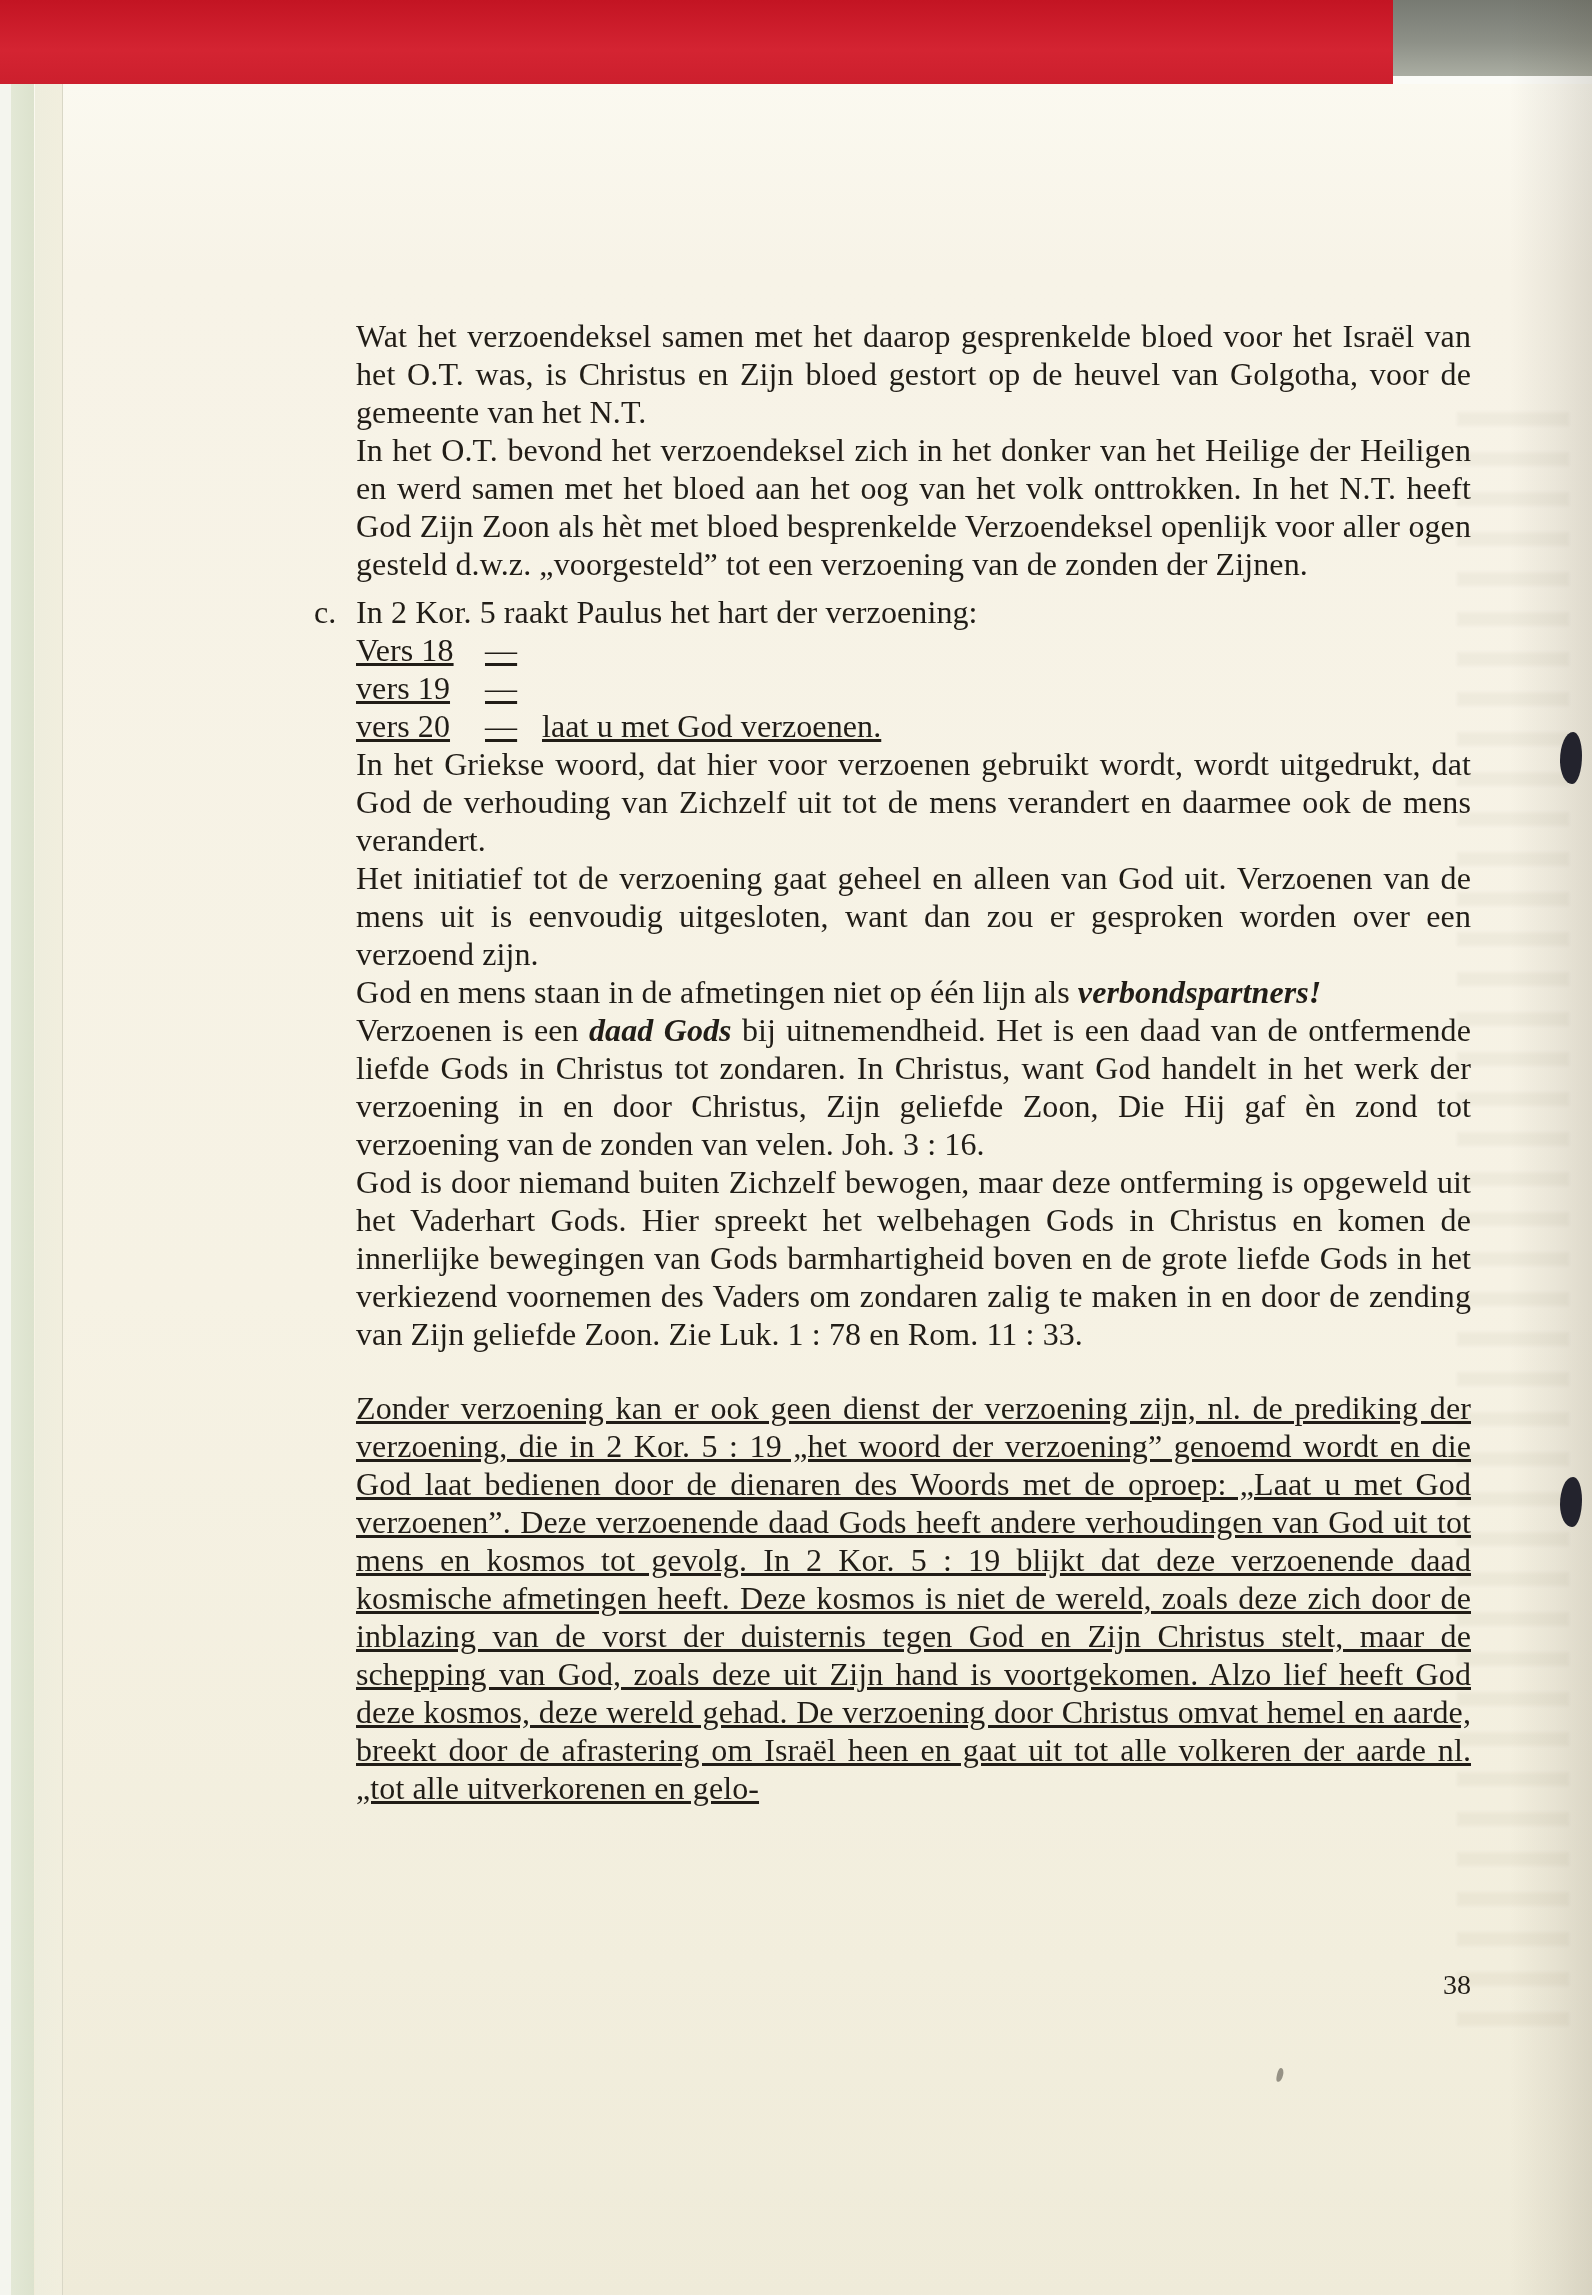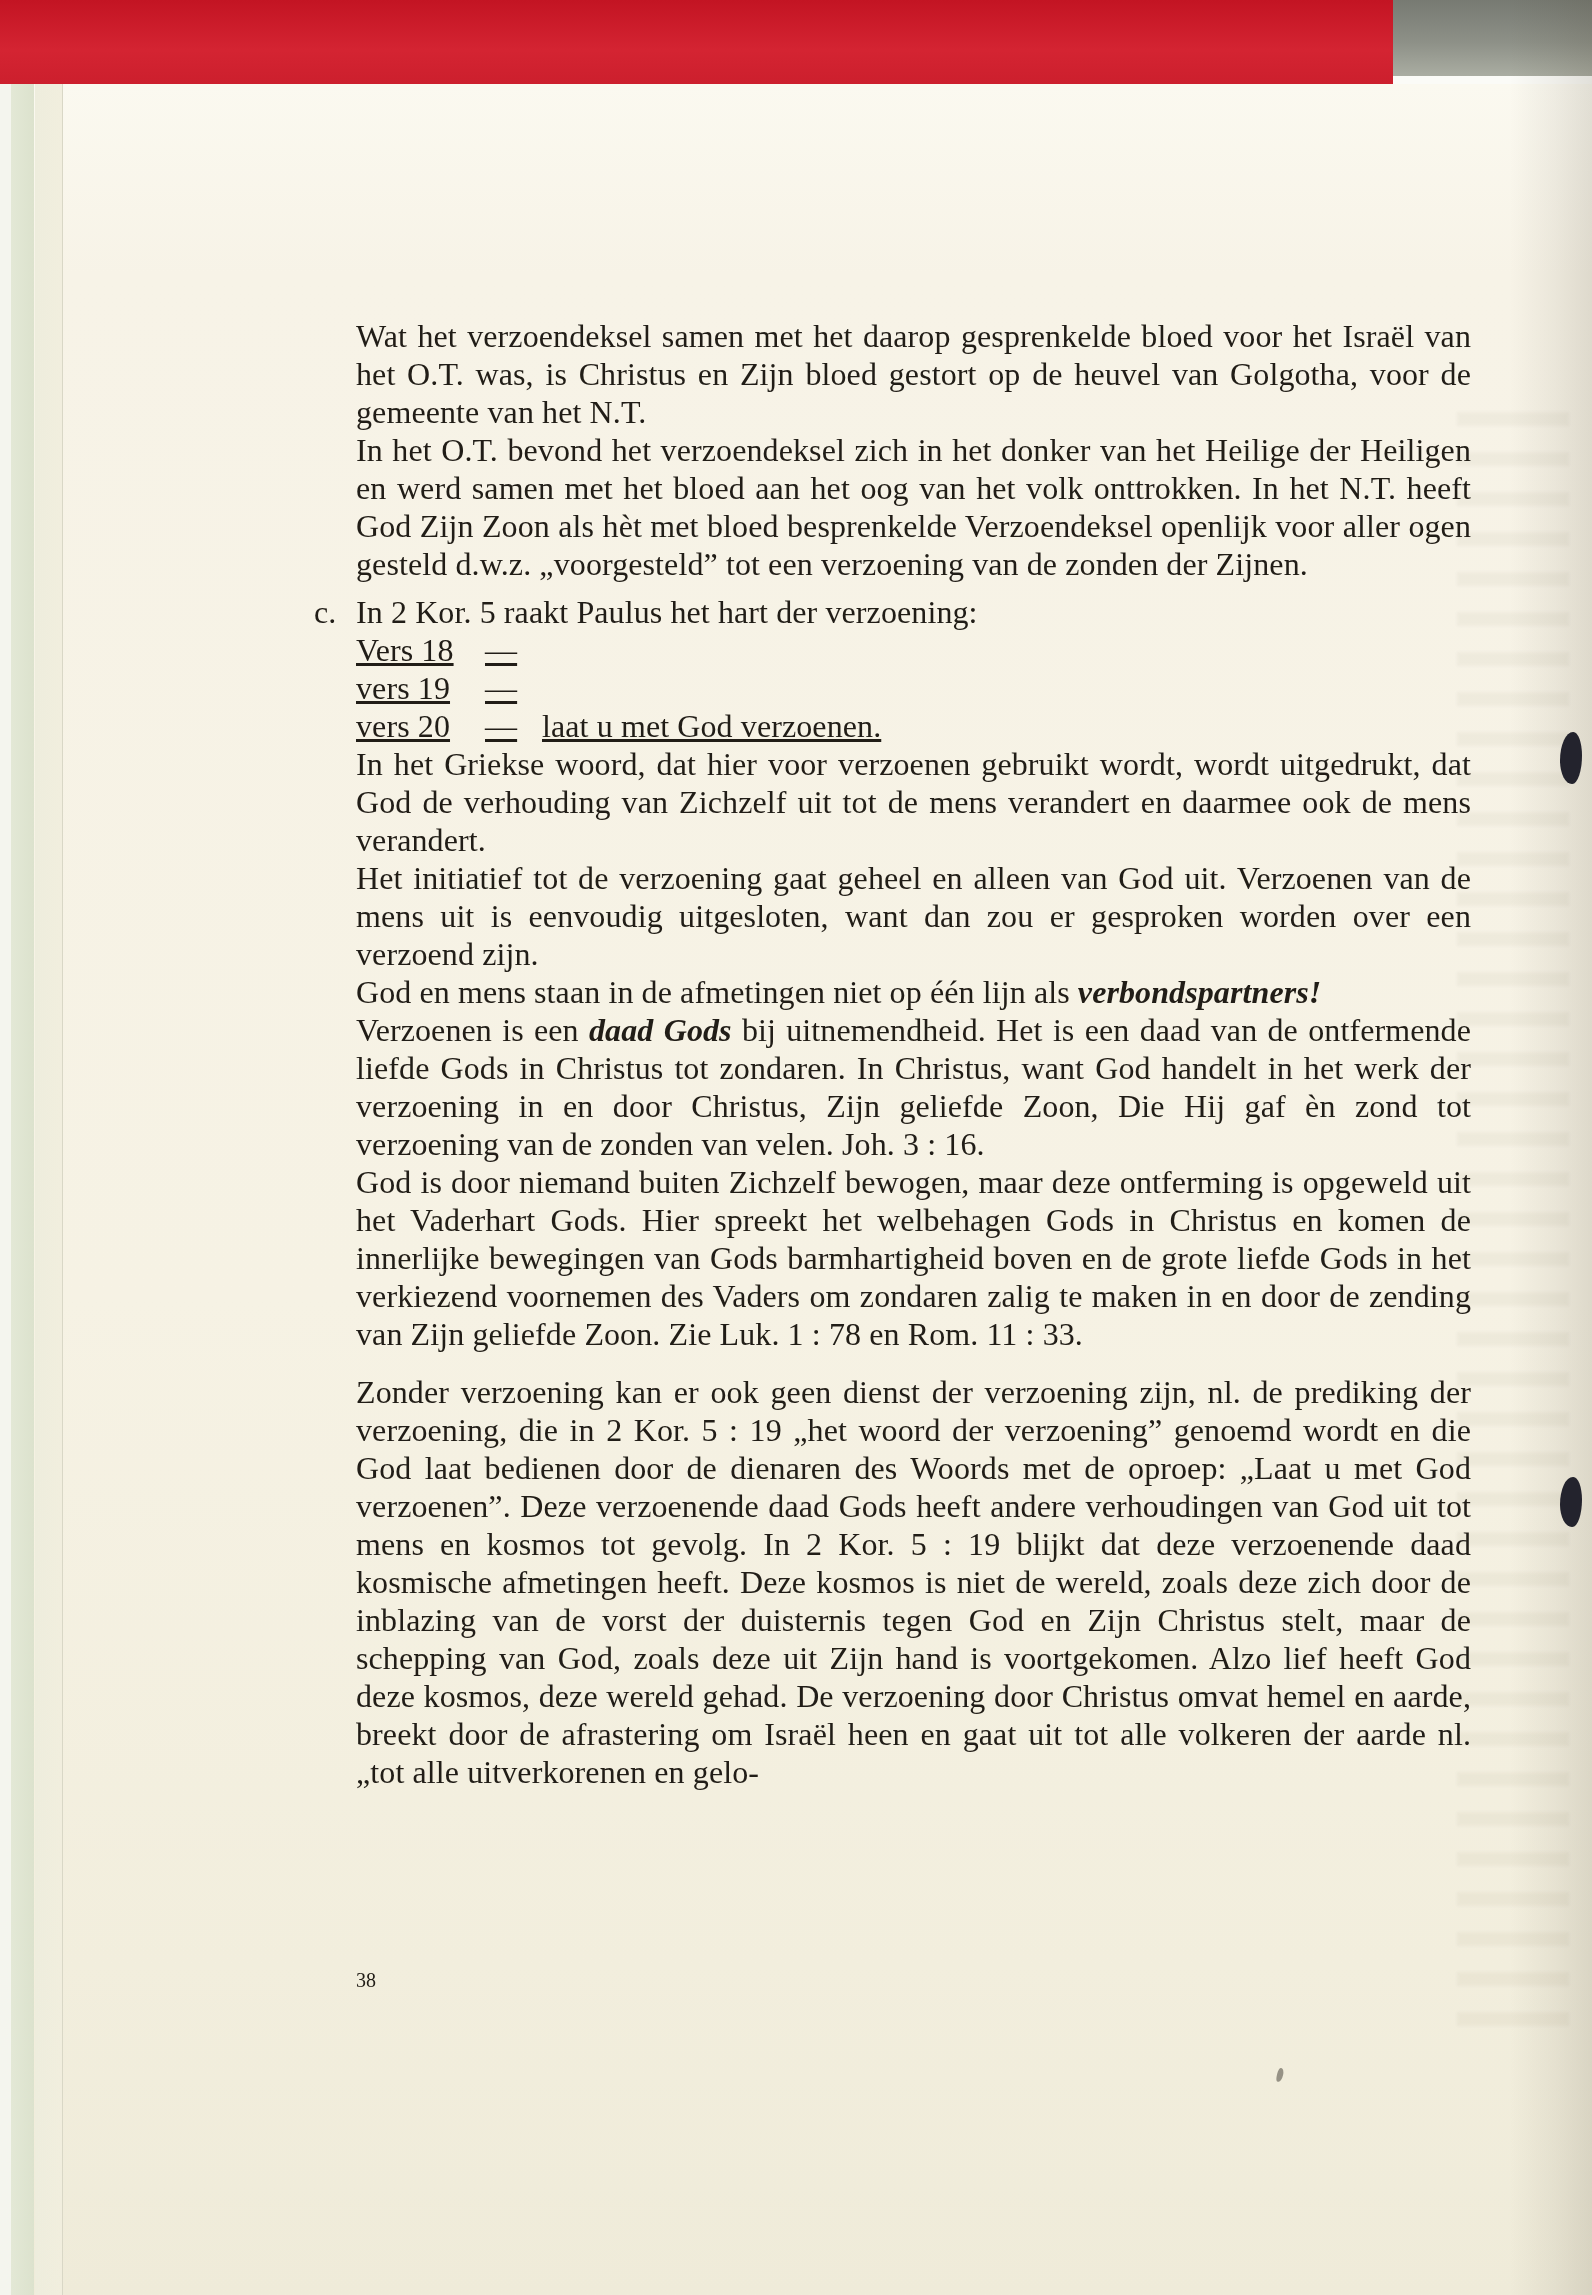--- a/index.html
+++ b/index.html
@@ -123,29 +123,30 @@
   }
   .verse-row {
     display: grid;
     grid-template-columns: 129px 57px 1fr;
     text-decoration: underline;
   }
   .verse-text {
     text-align: justify;
   }
   .final-para {
-    margin-top: 20px;
+    margin-top: 36px;
+    text-decoration: underline;
   }
   .page-number {
     position: absolute;
     left: 356px;
     top: 1885px; 
     width: 1115px;
-    text-align: left;
-    font-size: 20px;
+    text-align: right;
+    font-size: 28px;
     color: #211d17;
   }
   i { font-style: italic; font-weight: bold; }
 </style>
 </head>
 <body>
 
 <div class="scan-root">
 
   <div class="red-band"></div>

